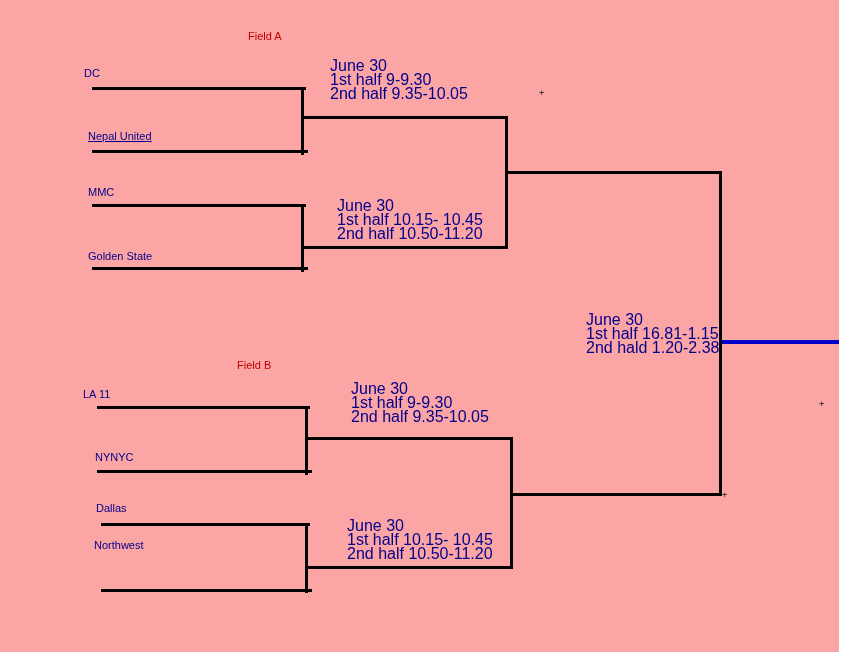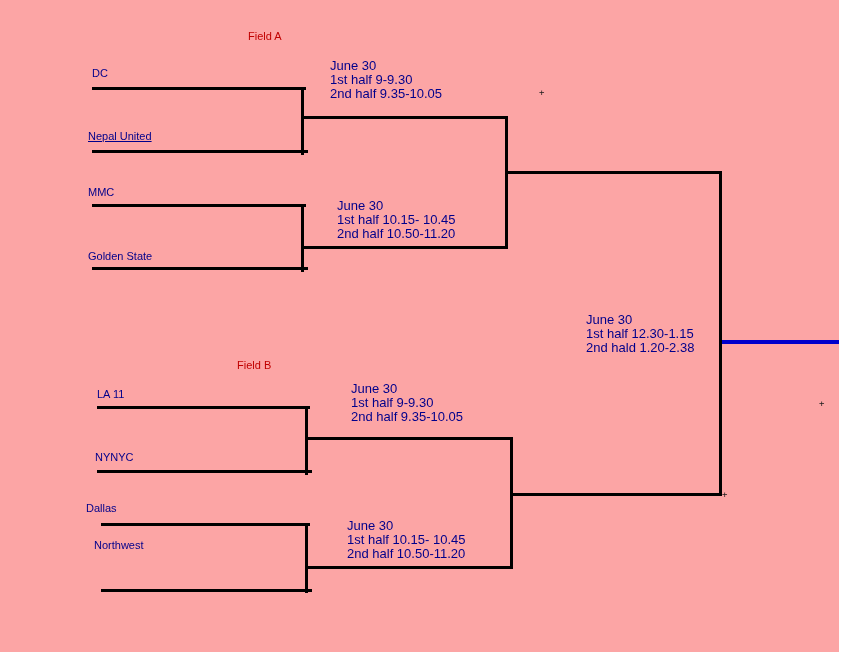--- a/index.html
+++ b/index.html
@@ -32,49 +32,49 @@
   }
   .field-label {
     position: absolute;
     font-size: 11px;
     line-height: 12px;
     color: var(--field-label-color, #C00000);
     white-space: nowrap;
   }
   .match-block {
     position: absolute;
-    font-size: 13px;
+    font-size: 16px;
     line-height: 14px;
     color: var(--match-text-color, #00008B);
     white-space: nowrap;
   }
   .cursor-mark {
     position: absolute;
     font-size: 9px;
     line-height: 9px;
     color: #1a1a1a;
     font-family: "DejaVu Sans Mono", monospace;
   }
 </style>
 </head>
 <body>
 
 <div id="canvas">
 
   <div class="field-label" style="left:248px; top:30px;">Field A</div>
   <div class="field-label" style="left:237px; top:359px;">Field B</div>
 
-  <div class="team" style="left:92px; top:67px;">DC</div>
+  <div class="team" style="left:84px; top:67px;">DC</div>
   <div class="team" style="left:88px; top:130px;text-decoration:underline;">Nepal United</div>
   <div class="team" style="left:88px; top:186px;text-align:right;">MMC</div>
   <div class="team" style="left:88px; top:250px;">Golden State</div>
 
-  <div class="team" style="left:97px; top:388px;">LA 11</div>
+  <div class="team" style="left:83px; top:388px;">LA 11</div>
   <div class="team" style="left:95px; top:451px;">NYNYC</div>
-  <div class="team" style="left:86px; top:502px;">Dallas</div>
+  <div class="team" style="left:96px; top:502px;">Dallas</div>
   <div class="team" style="left:94px; top:539px;">Northwest</div>
 
   <div class="match-block" style="left:330px; top:59px;">
     <div>June 30</div>
     <div>1st half 9-9.30</div>
     <div>2nd half 9.35-10.05</div>
   </div>
 
   <div class="match-block" style="left:337px; top:199px;">
     <div>June 30</div>
@@ -89,21 +89,21 @@
   </div>
 
   <div class="match-block" style="left:347px; top:519px;">
     <div>June 30</div>
     <div>1st half 10.15- 10.45</div>
     <div>2nd half 10.50-11.20</div>
   </div>
 
   <div class="match-block" style="left:586px; top:313px;">
     <div>June 30</div>
-    <div>1st half 12.30-1.15</div>
+    <div>1st half 16.81-1.15</div>
     <div>2nd hald 1.20-2.38</div>
   </div>
 
 
   <div class="bline" style="left:92px; top:87px; width:214px; height:3px;"></div>
   <div class="bline" style="left:92px; top:150px; width:216px; height:3px;"></div>
   <div class="bline" style="left:301px; top:87px; width:3px; height:68px;"></div>
   <div class="bline" style="left:303px; top:116px; width:205px; height:3px;"></div>
 
   <div class="bline" style="left:92px; top:204px; width:214px; height:3px;"></div>

